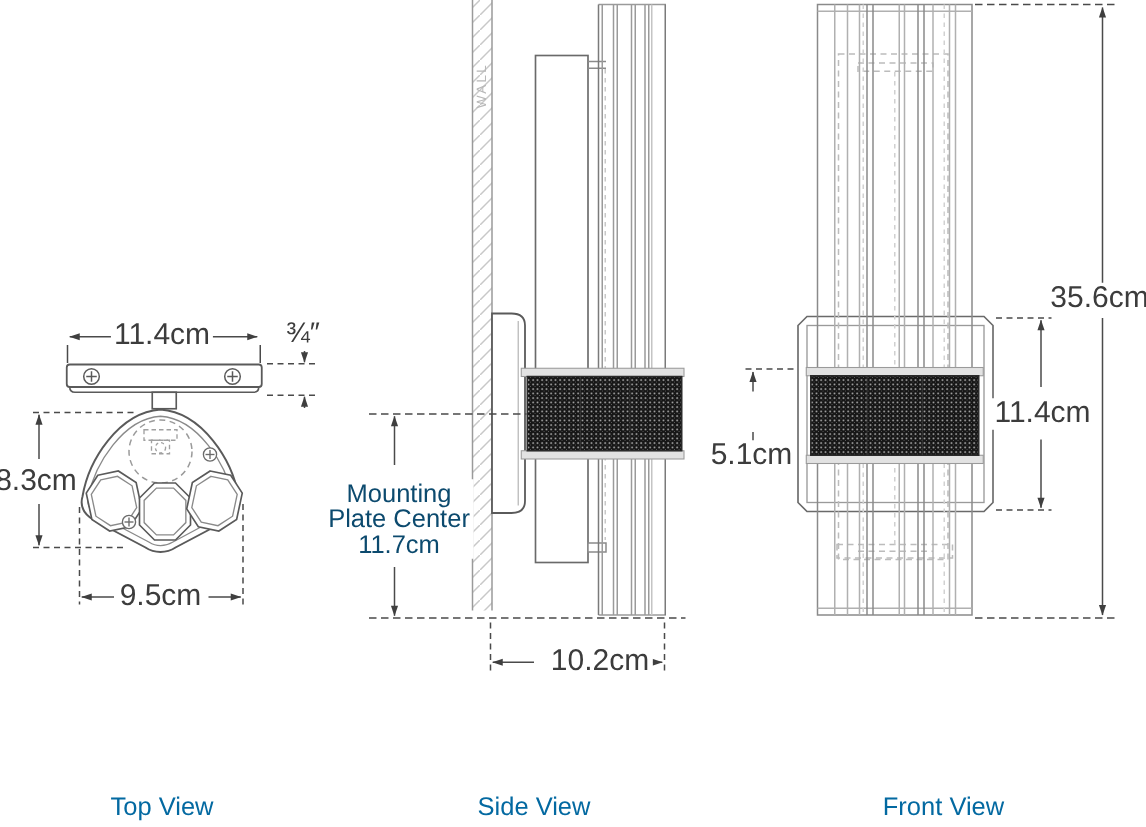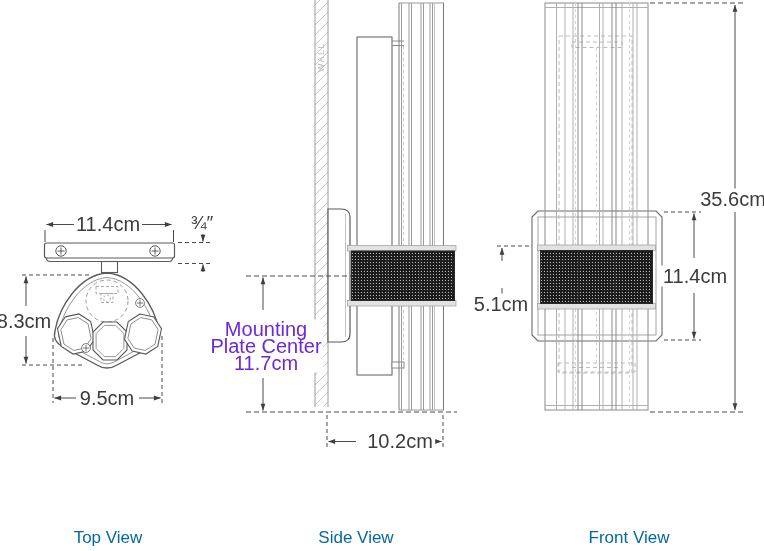--- a/index.html
+++ b/index.html
@@ -25,22 +25,22 @@
     position:absolute;
     transform:translate(-50%,-50%);
     color:#0369a1;
     font-size:17px;
     white-space:nowrap;
   }
   .dim-block{
     position:absolute;
     transform:translate(-50%,-50%);
     text-align:center;
-    color:#6d28d9;
-    font-size:20px;
+    color:#0c4a6e;
+    font-size:17px;
     line-height:17px;
     background:#ffffff;
     padding:1px 2px;
   }
   .dim-block span{display:block;}
   .wall-label{
     position:absolute;
     transform:translate(-50%,-50%) rotate(-90deg);
     color:#b8b8b8;
     font-size:9px;

